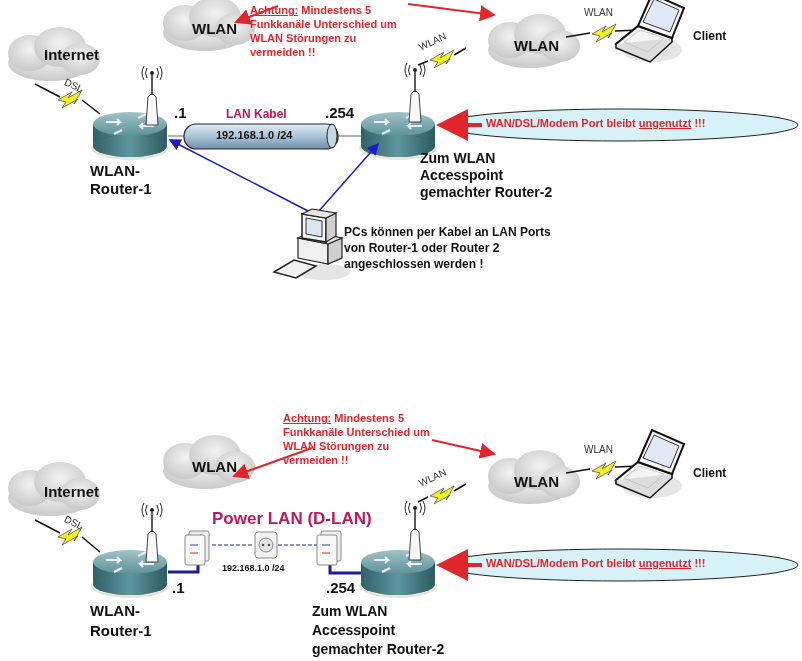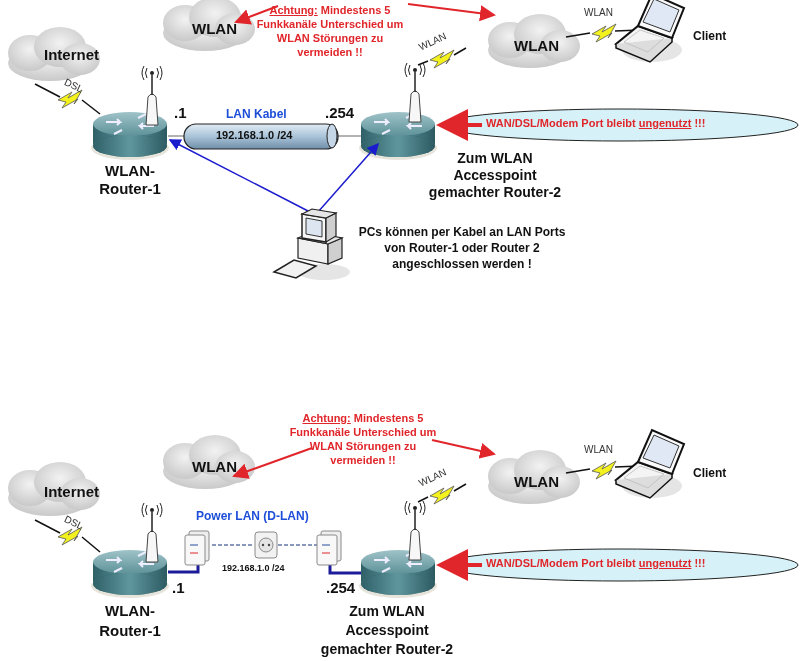--- a/index.html
+++ b/index.html
@@ -2,22 +2,22 @@
 <html><head>
 <meta charset="utf-8">
 <style>
   html, body { margin: 0; padding: 0; background: #ffffff; }
   body { width: 802px; height: 661px; position: relative; overflow: hidden;
          font-family: "Liberation Sans", sans-serif; }
   #stage { position: absolute; left: 0; top: 0; width: 802px; height: 661px; }
   .lbl { position: absolute; font-family: "Liberation Sans", sans-serif; font-weight: bold; white-space: nowrap; }
   .black { color: #111111; }
   .red { color: #e0262b; }
-  .blue { color: #1d4ed8; }
-  .center { text-align: center; }
+  .blue { color: #be185d; }
+  .center { text-align: left; }
   .u { text-decoration: underline; }
   .small-thin { font-weight: normal; font-size: 10px; color: #333; }
 </style>
 </head>
 <body>
 
 <div id="stage">
 <svg width="802" height="661" viewBox="0 0 802 661" xmlns="http://www.w3.org/2000/svg">
   <defs>
     <radialGradient id="cloudG" cx="50%" cy="40%" r="60%">
@@ -233,21 +233,21 @@
 <div class="lbl small-thin" style="left:584px;top:444px;">WLAN</div>
 <div class="lbl black" style="left:693px;top:466px;font-size:12px;">Client</div>
 
 <div class="lbl red center" style="left:283px;top:411px;width:160px;font-size:11px;line-height:14px;">
   <span class="u">Achtung:</span><span> Mindestens 5</span><br>
   <span>Funkkanäle Unterschied um</span><br>
   <span>WLAN Störungen zu</span><br>
   <span>vermeiden !!</span>
 </div>
 
-<div class="lbl blue" style="left:196px;top:509px;font-size:12px;">Power LAN (D-LAN)</div>
+<div class="lbl blue" style="left:212px;top:509px;font-size:17px;">Power LAN (D-LAN)</div>
 <div class="lbl black" style="left:222px;top:563px;font-size:9px;">192.168.1.0 /24</div>
 <div class="lbl black" style="left:172px;top:579px;font-size:15px;">.1</div>
 <div class="lbl black" style="left:326px;top:579px;font-size:15px;">.254</div>
 
 <div class="lbl red" style="left:486px;top:557px;font-size:11px;">
   <span>WAN/DSL/Modem Port bleibt </span><span class="u">ungenutzt</span><span> !!!</span>
 </div>
 
 <div class="lbl black center" style="left:90px;top:601px;width:80px;font-size:15px;line-height:20px;">
   <span>WLAN-</span><br>

